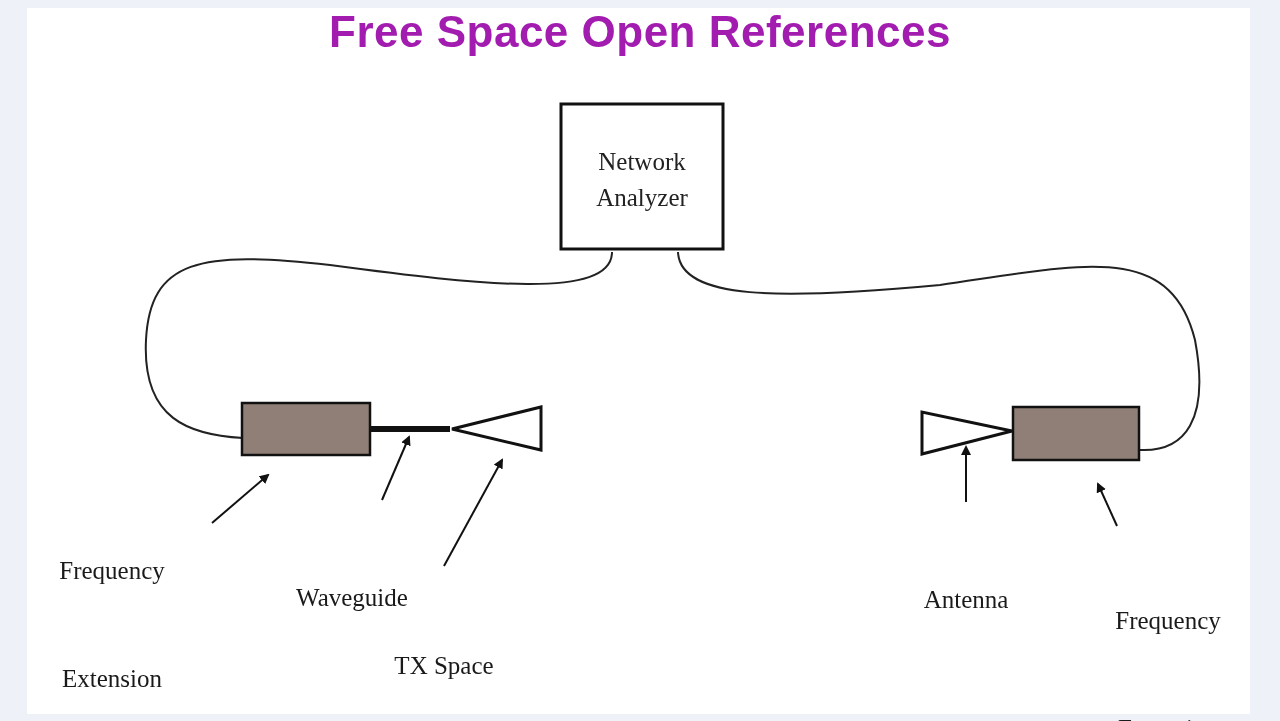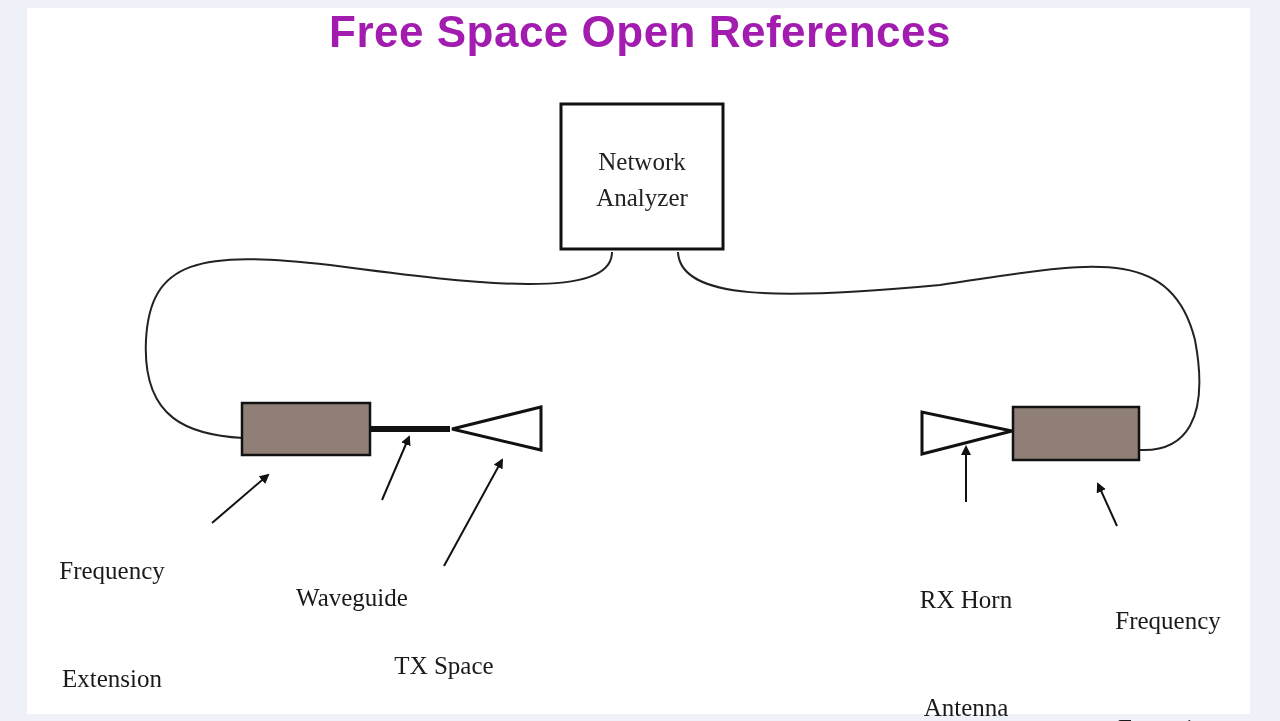--- a/index.html
+++ b/index.html
@@ -74,21 +74,20 @@
 </div>
 
 <div class="lbl" style="left:364px; top:576px; width:160px;">
   <div>TX Space</div>
   
   
   
 </div>
 
 <div class="lbl" style="left:886px; top:510px; width:160px;">
-  <div>RX Horn</div>
   <div>Antenna</div>
 </div>
 
 <div class="lbl" style="left:1078px; top:531px; width:180px;">
   <div>Frequency</div>
   <div>Extension</div>
   
 </div>
 
 </body></html>

